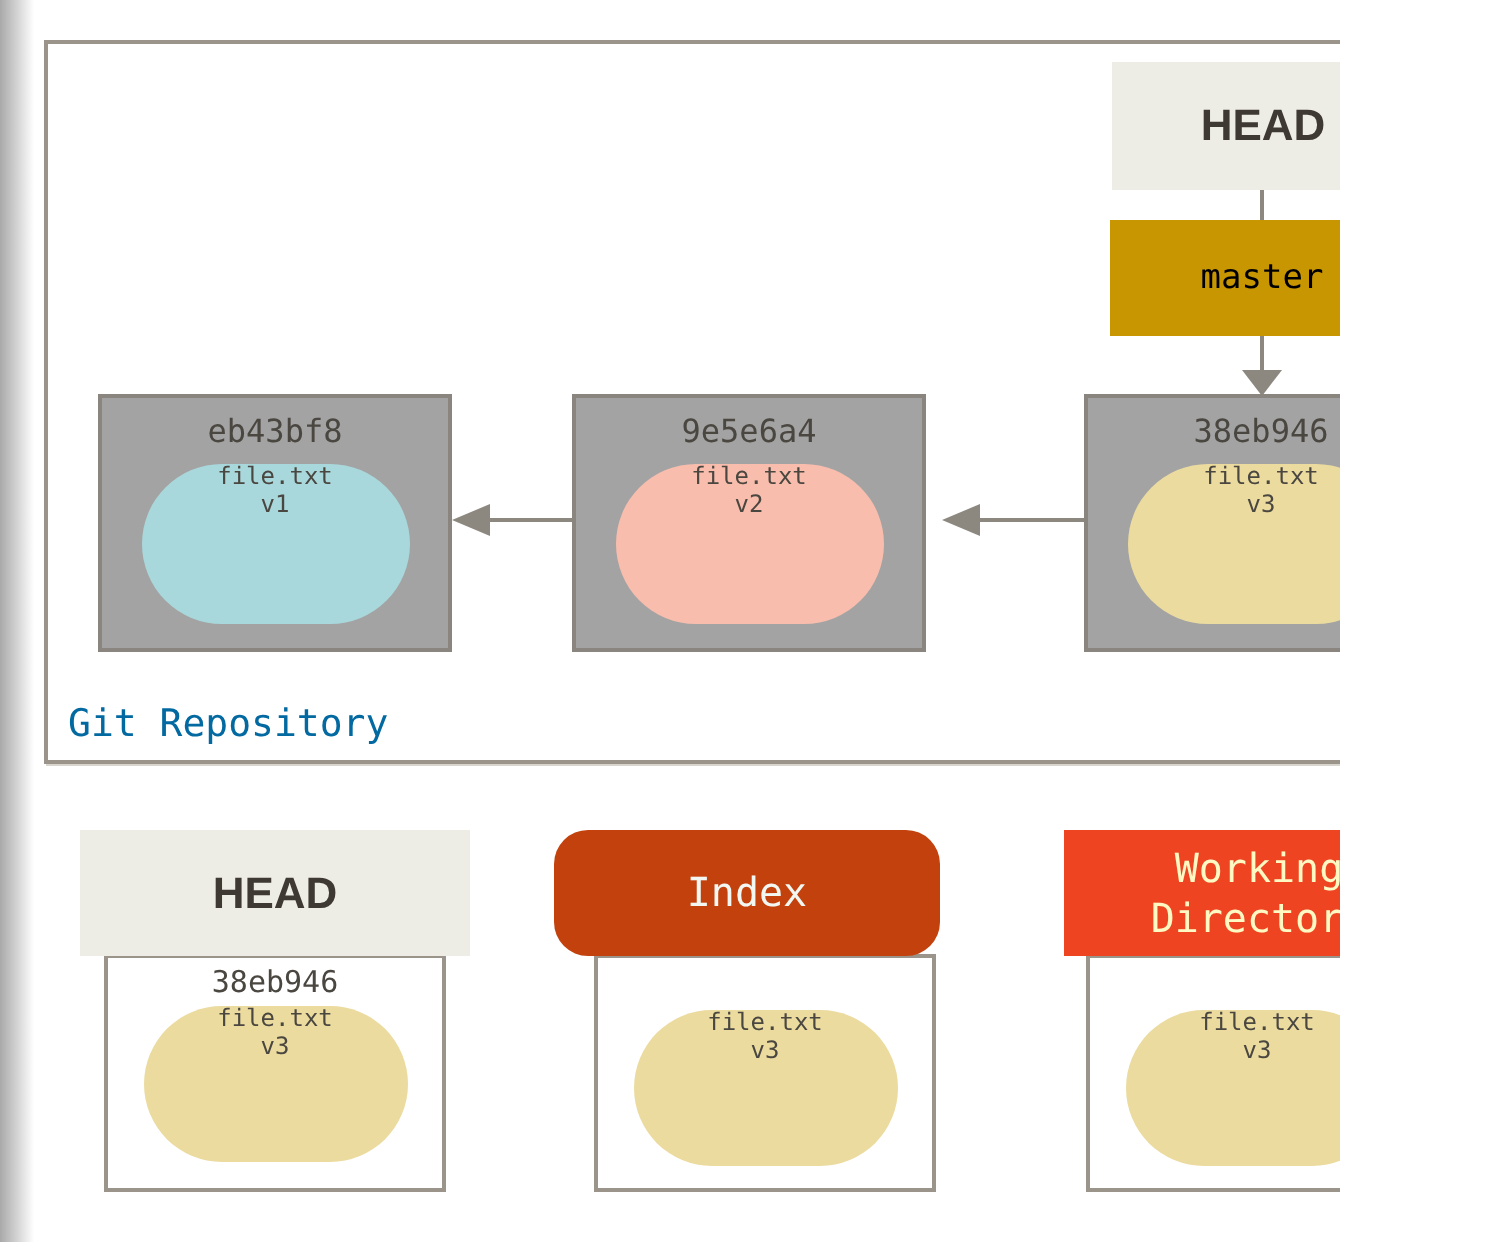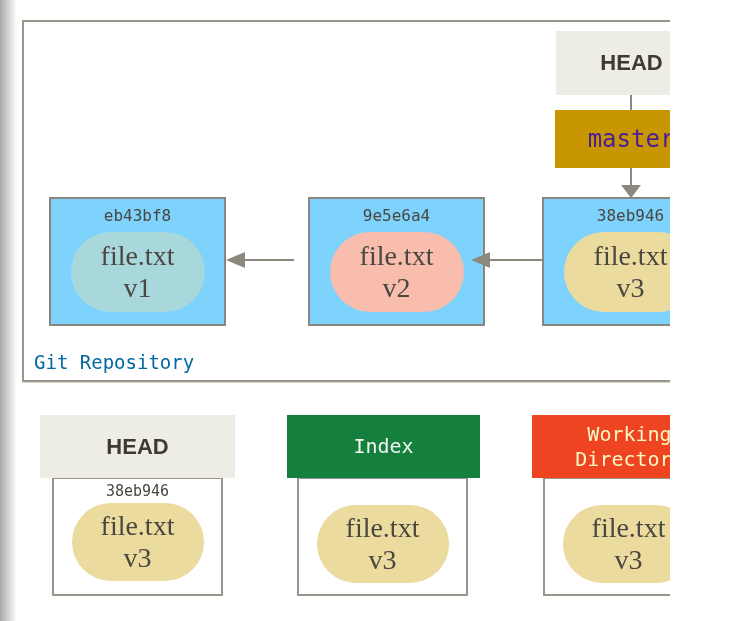--- a/index.html
+++ b/index.html
@@ -39,66 +39,64 @@
     background: #eeede5;
     color: #3e3a33;
     font-family: "Liberation Sans", sans-serif;
     font-weight: bold;
     font-size: 22px;
   }
   .branch-ref {
     left: 555px; top: 110px;
     width: 152px; height: 58px;
     background: #c79600;
-    color: #4c1d95;
-    font-size: 24px;
+    color: #000000;
+    font-size: 17px;
   }
   .vline { position: absolute; width: 2px; background: #8c8880; }
   .vline-head-branch { left: 630px; top: 95px; height: 15px; }
   .vline-branch-commit { left: 630px; top: 168px; height: 18px; }
   .arrowhead-down {
     position: absolute;
     left: 621px; top: 185px;
     width: 0; height: 0;
     border-left: 10px solid transparent;
     border-right: 10px solid transparent;
     border-top: 13px solid #8c8880;
   }
   .commit-box {
     position: absolute;
     top: 197px;
     width: 177px; height: 129px;
-    background: #7dd3fc;
+    background: #a3a3a3;
     border: 2px solid #8a857e;
     display: flex;
     flex-direction: column;
     align-items: center;
   }
   .commit-1 { left: 49px; }
-  .commit-2 { left: 308px; }
+  .commit-2 { left: 286px; }
   .commit-3 { left: 542px; }
   .hash {
     margin-top: 7px;
     font-size: 16px;
     color: #4a4640;
     text-align: center;
   }
   .blob {
     width: 134px; height: 80px;
     margin-top: 7px;
     border-radius: 40px;
     display: flex;
     flex-direction: column;
     align-items: center;
-    justify-content: center;
-    font-size: 28px;
+    font-size: 12px;
     line-height: 1.15;
     color: #4a4640;
     text-align: center;
-    font-family: Liberation Serif, serif;
   }
   .blob-v1 { background: #a9d8dc; }
   .blob-v2 { background: #f8bdad; }
   .blob-v3 { background: #ebdb9f; }
   .hline { position: absolute; height: 2px; background: #8c8880; top: 259px; }
   .hline-1 { left: 244px; width: 50px; }
   .hline-2 { left: 489px; width: 53px; }
   .arrowhead-left {
     position: absolute;
     top: 252px;
@@ -129,23 +127,24 @@
   }
   .tree-header-head {
     left: 40px; width: 195px;
     background: #eeede5;
     color: #3e3a33;
     font-family: "Liberation Sans", sans-serif;
     font-weight: bold;
     font-size: 22px;
   }
   .tree-header-index {
-    left: 287px; width: 193px;
-    background: #15803d;
+    left: 277px; width: 193px;
+    background: #c2410c;
     color: #f2f7f2;
+    border-radius: 17px;
   }
   .tree-header-workdir {
     left: 532px; width: 195px;
     background: #ee4422;
     color: #fef9c3;
     padding: 0 30px;
   }
   .tree-body {
     position: absolute;
     top: 477px;

